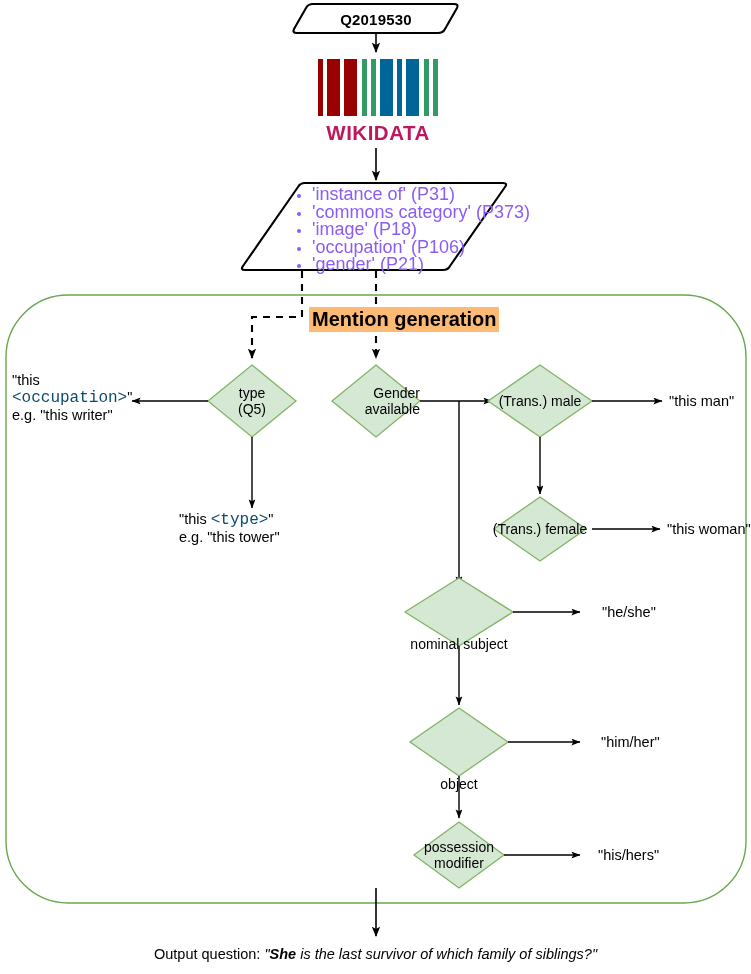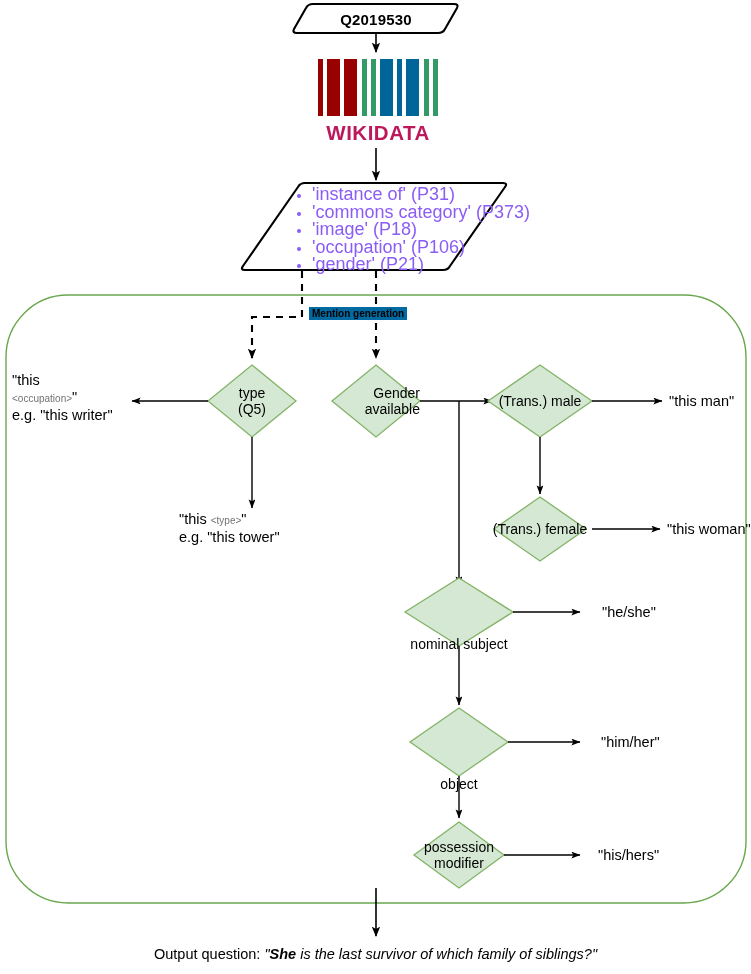--- a/index.html
+++ b/index.html
@@ -38,39 +38,39 @@
   }
   #prop-list ul{margin:0;padding:0 0 0 16px;list-style:disc;}
   #prop-list li{
     font-size:18px;line-height:17.6px;white-space:nowrap;color:#8b5cf6;
   }
   #prop-list li::marker{font-size:13px;}
 
   
   #mention-banner{
     position:absolute;left:309px;top:307px;
-    background:#0369a1;
-    font-size:10px;font-weight:bold;
+    background:#fdba74;
+    font-size:20px;font-weight:bold;
     padding:1px 3px;
     white-space:nowrap;
   }
 
   
   .node-label{
     position:absolute;
     display:flex;flex-direction:column;align-items:center;justify-content:center;
     font-size:14px;line-height:16.5px;color:#000;text-align:center;
     white-space:nowrap;
   }
 
   
   .outtext{position:absolute;font-size:14.5px;line-height:17px;color:#000;white-space:nowrap;}
 
   
-  .mono{font-family:Liberation Sans, sans-serif;font-size:10px;color:#737373;}
+  .mono{font-family:Liberation Mono, monospace;font-size:16px;color:#0c4a6e;}
 
   
   #output-question{
     position:absolute;left:0;top:946px;width:751px;
     text-align:center;font-size:14.5px;color:#000;
   }
   #output-question .q{font-style:italic;}
   #output-question .q b{font-weight:bold;font-style:italic;}
 </style>
 </head>

